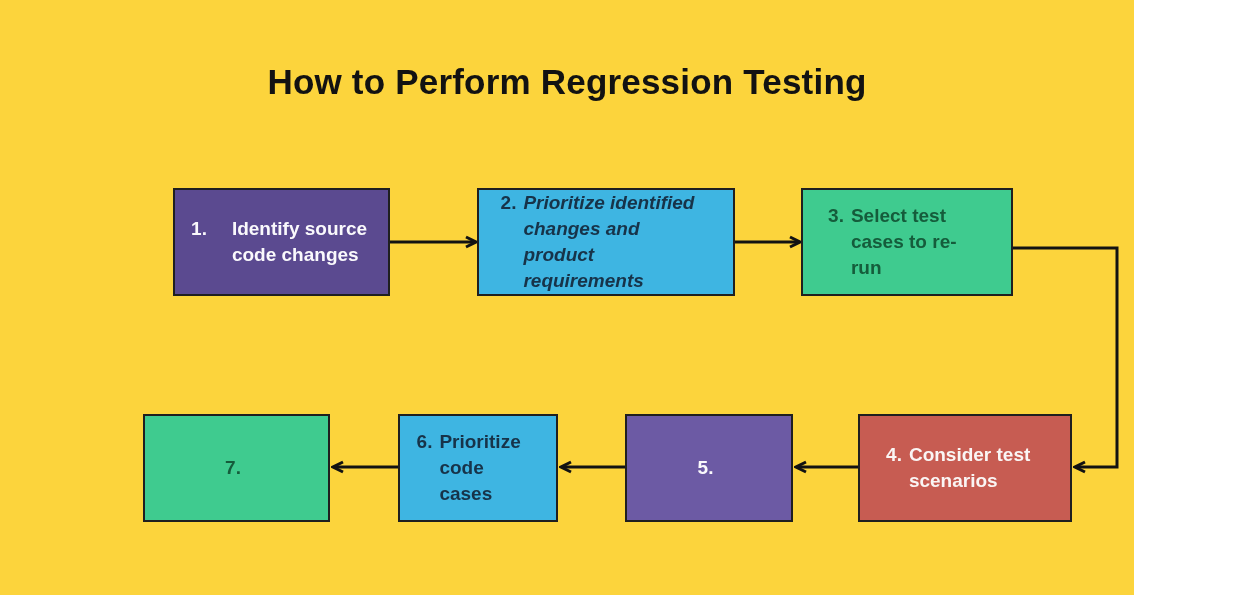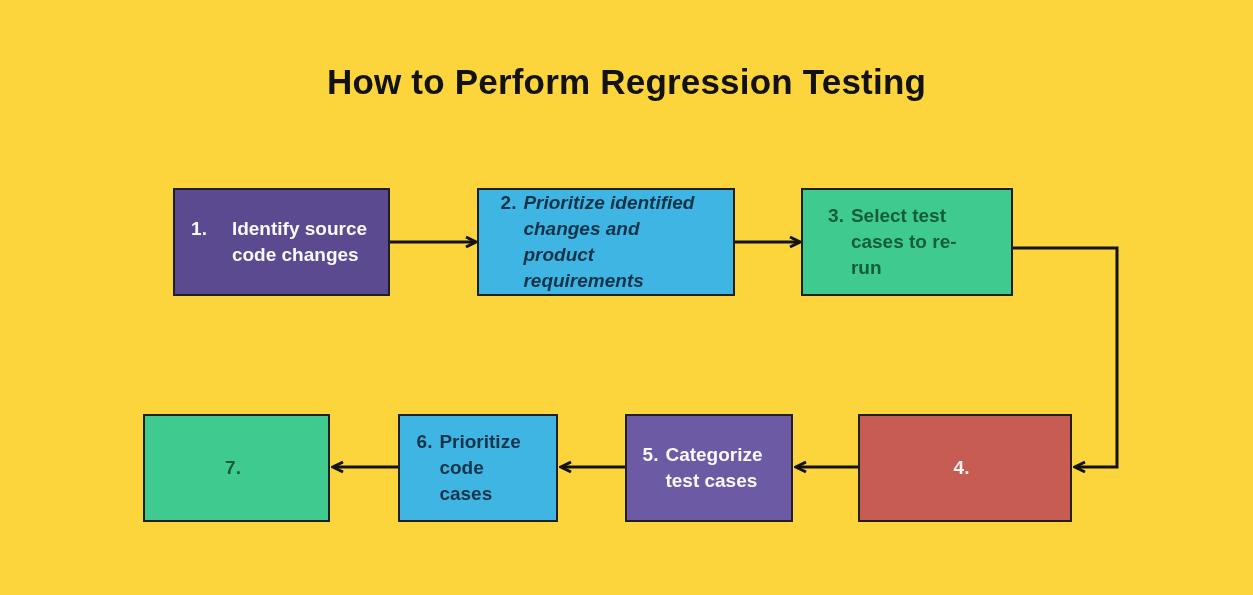--- a/index.html
+++ b/index.html
@@ -1,18 +1,18 @@
 <!DOCTYPE html>
 <html><head>
 <meta charset="utf-8">
 <style>
   html, body { margin: 0; padding: 0; }
   #canvas {
     position: relative;
-    width: 1253px;
+    width: 1134px;
     height: 595px;
     overflow: hidden;
     font-family: "Liberation Sans", sans-serif;
   }
   #title {
     position: absolute;
     top: 62px;
     left: 0;
     width: 100%;
     text-align: center;
@@ -102,27 +102,27 @@
   <div class="step" id="step-3" style="background-color: rgb(63, 203, 143); color: rgb(21, 92, 59); border-color: rgb(31, 31, 31);">
     <div class="step-content">
       <span class="num">3.</span>
       <span class="txt">Select test cases to re-run</span>
     </div>
   </div>
 
   <div class="step" id="step-4" style="background-color: rgb(199, 92, 82); color: rgb(250, 245, 244); border-color: rgb(31, 31, 31);">
     <div class="step-content">
       <span class="num">4.</span>
+      <span class="txt">Consider test scenarios</span>
     </div>
   </div>
 
   <div class="step" id="step-5" style="background-color: rgb(108, 90, 164); color: rgb(250, 249, 252); border-color: rgb(31, 31, 31);">
     <div class="step-content">
       <span class="num">5.</span>
-      <span class="txt">Categorize test cases</span>
     </div>
   </div>
 
   <div class="step" id="step-6" style="background-color: rgb(62, 181, 226); color: rgb(23, 51, 73); border-color: rgb(31, 31, 31);">
     <div class="step-content">
       <span class="num">6.</span>
       <span class="txt">Prioritize code cases</span>
     </div>
   </div>
 

